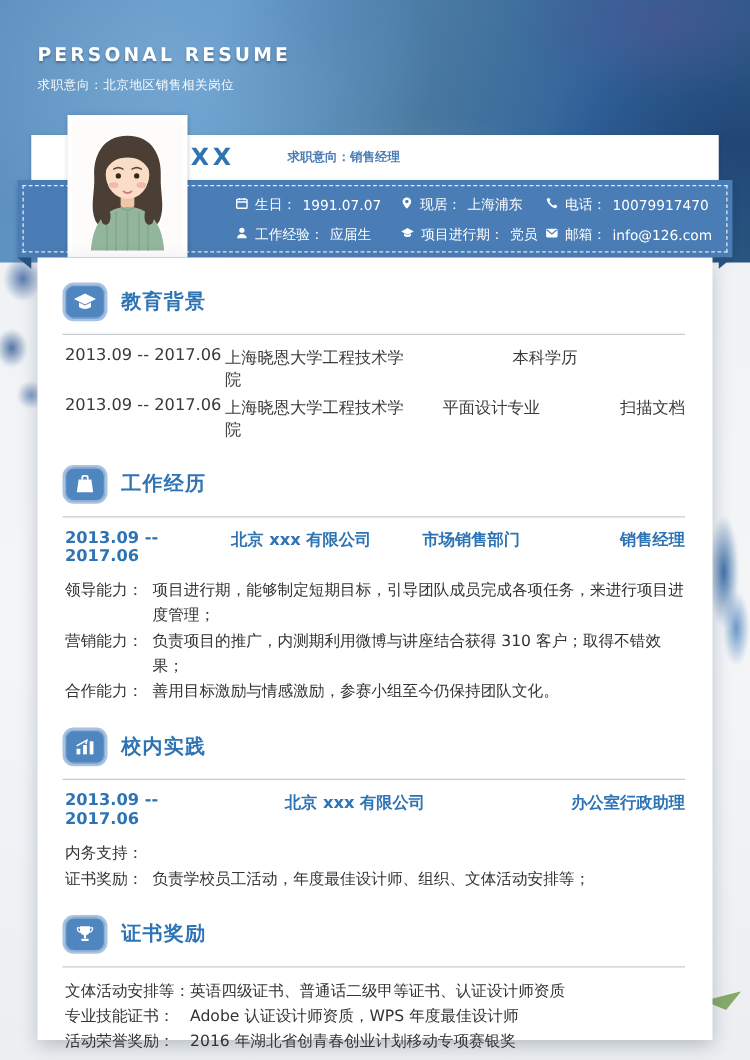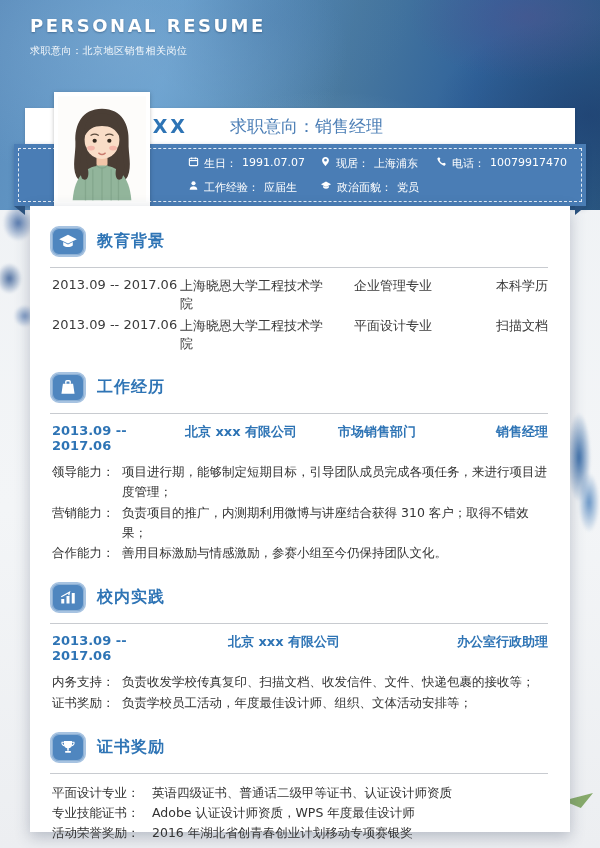--- a/index.html
+++ b/index.html
@@ -36,51 +36,51 @@
       radial-gradient(14px 40px at 65% 75%, rgba(70,125,185,.8), transparent 75%);
   }
   .leaf {
     position:absolute; left:561px; top:793px; width:32px; height:15px;
     background:#7ba25c; clip-path:polygon(0 55%,100% 0,62% 100%,30% 72%);
     opacity:.9;
   }
 
   
   .hdr { position:absolute; left:30px; top:15px; color:#fff; }
-  .hdr-title { font-size:18px; font-weight:bold; letter-spacing:2.5px;
-               text-shadow:0 1px 2px rgba(0,30,60,.35); }
+  .hdr-title { font-size:15px; font-weight:bold; letter-spacing:2.5px;
+               text-shadow:0 1px 2px rgba(0,30,60,.35);margin-top:20px; }
   .hdr-sub { font-size:10px; margin-top:8px; opacity:.95; letter-spacing:.5px; }
 
   
   .name-card {
     position:absolute; left:25px; top:108px; width:550px; height:36px;
     background:#fff; display:flex; align-items:center; padding-left:110px;
     box-shadow:0 1px 3px rgba(0,0,0,.15);
   }
   .name { font-size:19px; font-weight:bold; color:#2e74b5; letter-spacing:3px; }
-  .intent { font-size:17px; color:#4a7db5; margin-left:42px; }
+  .intent { font-size:10px; color:#4a7db5; margin-left:42px;font-weight:bold; }
 
   
   .banner {
     position:absolute; left:14px; top:144px; width:572px; height:62px;
     background:#4a7db5; box-shadow:0 2px 5px rgba(20,50,90,.35);
   }
   .banner::after {
     content:""; position:absolute; inset:4px;
     border:1.5px dashed rgba(255,255,255,.85); pointer-events:none;
   }
   .fold { position:absolute; width:0; height:0; }
   .fold-left  { left:14px;  top:206px; border-right:11px solid #2a527e; border-bottom:9px solid transparent; }
   .fold-right { left:575px; top:206px; border-left:11px solid #2a527e; border-bottom:9px solid transparent; }
   .info-grid {
     position:absolute; left:174px; top:0; right:10px; height:100%;
     display:grid; grid-template-columns:132px 116px 1fr; grid-template-rows:1fr 1fr;
     align-items:center; padding:7px 0;
   }
-  .info-cell { display:flex; align-items:flex-start; gap:5px; color:#fff; font-size:11px; white-space:nowrap; }
+  .info-cell { display:flex; align-items:flex-end; gap:5px; color:#fff; font-size:11px; white-space:nowrap; }
   .info-cell svg { flex:0 0 auto; }
 
   
   .photo {
     position:absolute; left:54px; top:92px; width:96px; height:114px;
     background:#fff; padding:4px; box-shadow:0 1px 4px rgba(0,0,0,.25);
   }
   .photo svg { width:100%; height:100%; display:block; background:#fdfdfc; }
 
   
@@ -177,24 +177,32 @@
           </svg></span>
       <span>工作经验：</span>
       <span>应届生</span>
     </div>
 
     <div class="info-cell">
       <span><svg width="12" height="11" viewBox="0 0 24 24">
             <path d="M12 3 L23 9 L12 15 L1 9 Z" fill="#fff"></path>
             <path d="M6 12.5 V17 C9.5 19.5 14.5 19.5 18 17 V12.5 L12 15.8 Z" fill="#fff"></path>
           </svg></span>
-      <span>政治面貌：</span>
+      <span>项目进行期：</span>
       <span>党员</span>
     </div>
 
+    <div class="info-cell">
+      <span><svg width="11" height="11" viewBox="0 0 24 24">
+            <rect x="2" y="4.5" width="20" height="15" rx="2" fill="#fff"></rect>
+            <path d="M3 6 L12 13.5 L21 6" fill="none" stroke="#4a7db5" stroke-width="2"></path>
+          </svg></span>
+      <span>邮箱：</span>
+      <span>info@126.com</span>
+    </div>
 
   </div>
 </div>
 <div class="fold fold-left"></div>
 <div class="fold fold-right"></div>
 
 <div class="photo">
   <svg viewBox="0 0 96 112">
     <rect width="96" height="112" fill="#fdfcfa"></rect>
 
@@ -235,21 +243,20 @@
             <path d="M12 1 L23 6.5 L12 12 L1 6.5 Z" fill="#fff"></path>
             <path d="M6 10 V14.5 C9.5 17 14.5 17 18 14.5 V10 L12 13 Z" fill="#fff"></path>
           </svg>
       </div>
       <div class="sec-title">教育背景</div>
     </div>
     <hr class="sec-rule">
     <div class="edu-row">
       <span class="c1">2013.09 -- 2017.06</span>
       <span class="c2">上海晓恩大学工程技术学院</span>
-      <span class="c3">企业管理专业</span>
       <span class="c4">本科学历</span>
     </div>
     <div class="edu-row">
       <span class="c1">2013.09 -- 2017.06</span>
       <span class="c2">上海晓恩大学工程技术学院</span>
       <span class="c3">平面设计专业</span>
       <span class="c4">扫描文档</span>
     </div>
   </div>
 
@@ -297,21 +304,20 @@
       <div class="sec-title">校内实践</div>
     </div>
     <hr class="sec-rule">
     <div class="hl-row hl-row3">
       <span class="c1">2013.09 -- 2017.06</span>
       <span class="c2">北京 xxx 有限公司</span>
       <span class="c3">办公室行政助理</span>
     </div>
     <div class="detail">
       <span class="dl">内务支持：</span>
-      <span class="dt">负责收发学校传真复印、扫描文档、收发信件、文件、快递包裹的接收等；</span>
     </div>
     <div class="detail">
       <span class="dl">证书奖励：</span>
       <span class="dt">负责学校员工活动，年度最佳设计师、组织、文体活动安排等；</span>
     </div>
   </div>
 
   <div class="section">
     <div class="sec-head">
       <div class="sec-icon">
@@ -319,21 +325,21 @@
             <path d="M6 3 h12 v5 a6 6 0 0 1 -12 0 Z" fill="#fff"></path>
             <path d="M6 5 H3 a4 4 0 0 0 4 5 M18 5 h3 a4 4 0 0 1 -4 5" fill="none" stroke="#fff" stroke-width="1.6"></path>
             <rect x="10.8" y="13.5" width="2.4" height="4" fill="#fff"></rect>
             <rect x="7.5" y="18" width="9" height="2.6" rx="1" fill="#fff"></rect>
           </svg>
       </div>
       <div class="sec-title">证书奖励</div>
     </div>
     <hr class="sec-rule">
     <div class="detail detail-wide">
-      <span class="dl">平面设计专业：</span>
+      <span class="dl">文体活动安排等：</span>
       <span class="dt">英语四级证书、普通话二级甲等证书、认证设计师资质</span>
     </div>
     <div class="detail detail-wide">
       <span class="dl">专业技能证书：</span>
       <span class="dt">Adobe 认证设计师资质，WPS 年度最佳设计师</span>
     </div>
     <div class="detail detail-wide">
       <span class="dl">活动荣誉奖励：</span>
       <span class="dt">2016 年湖北省创青春创业计划移动专项赛银奖</span>
     </div>

